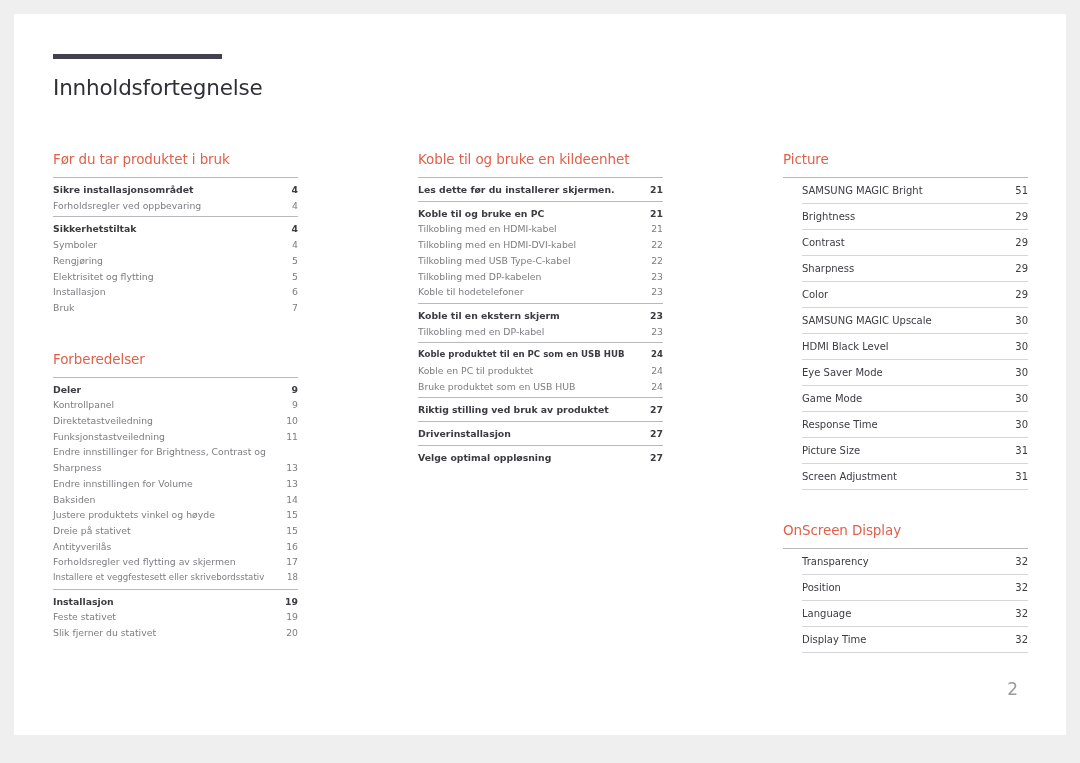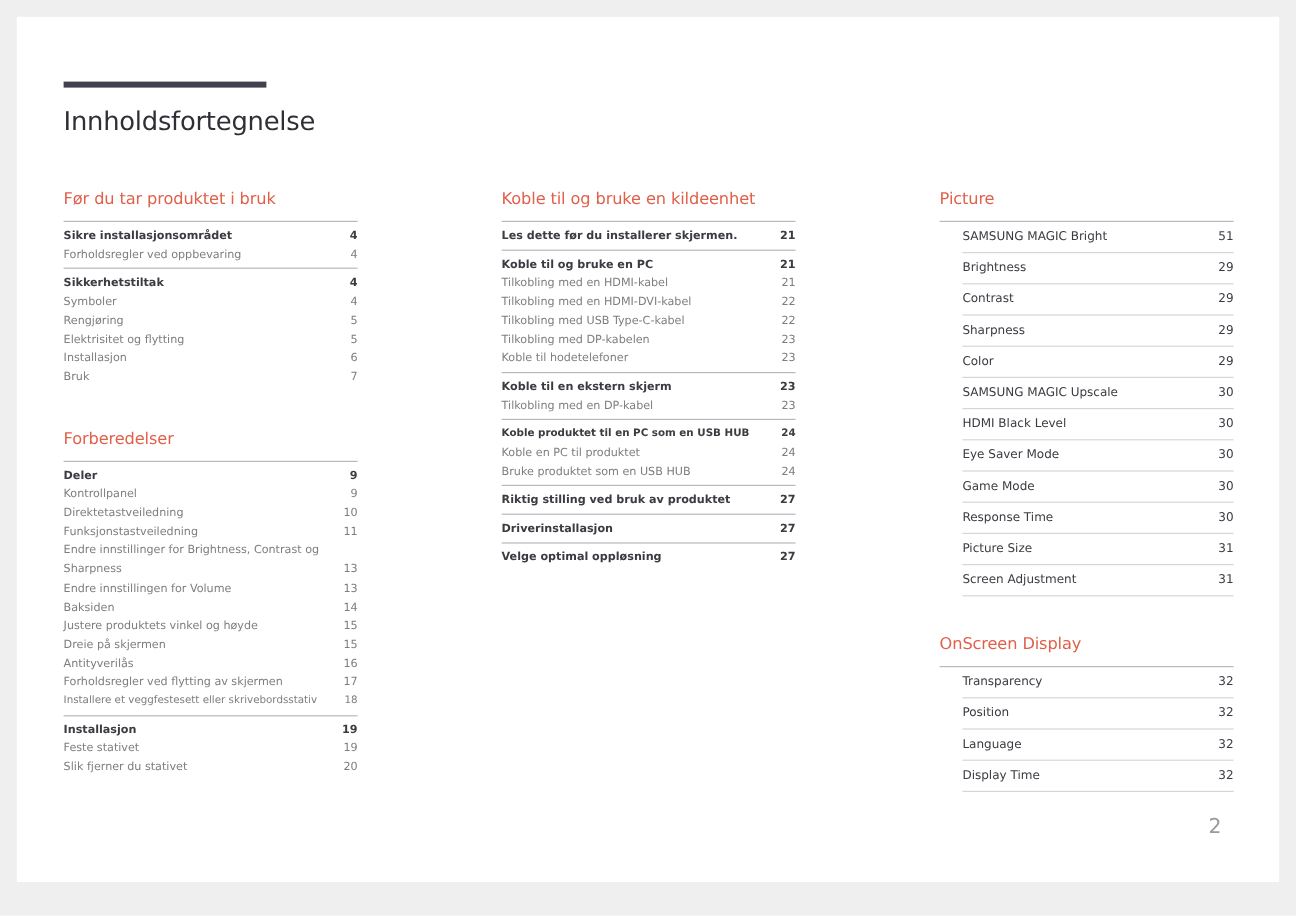--- a/index.html
+++ b/index.html
@@ -21,21 +21,21 @@
     top: 14px;
     width: 1052px;
     height: 721px;
     background: #ffffff;
   }
 
   
   .title-block {
     position: absolute;
     left: 39px;
-    top: 54px;
+    top: 40px;
   }
   .title-rule {
     width: 169px;
     height: 5px;
     background: #434150;
   }
   .doc-title {
     margin: 0;
     padding-top: 16px;
     font-size: 21.5px;
@@ -62,21 +62,21 @@
     flex: 0 0 120px;
   }
 
   .section {
     margin-bottom: 0;
   }
   .section + .section {
     margin-top: 32px;
   }
   .section-heading {
-    margin: 11px 0 10px 0;
+    margin: 4px 0 10px 0;
     font-size: 13.5px;
     font-weight: 400;
     color: #e0604a;
     letter-spacing: -0.1px;
     white-space: nowrap;
   }
 
   
   .group {
     border-top: 1px solid #b9b9bd;
@@ -240,21 +240,21 @@
             </div>
             <div class="entry">
               <span class="label">Baksiden</span>
               <span class="page-no">14</span>
             </div>
             <div class="entry">
               <span class="label">Justere produktets vinkel og høyde</span>
               <span class="page-no">15</span>
             </div>
             <div class="entry">
-              <span class="label">Dreie på skjermen</span>
+              <span class="label">Dreie på stativet</span>
               <span class="page-no">15</span>
             </div>
             <div class="entry">
               <span class="label">Antityverilås</span>
               <span class="page-no">16</span>
             </div>
             <div class="entry">
               <span class="label">Forholdsregler ved flytting av skjermen</span>
               <span class="page-no">17</span>
             </div>

